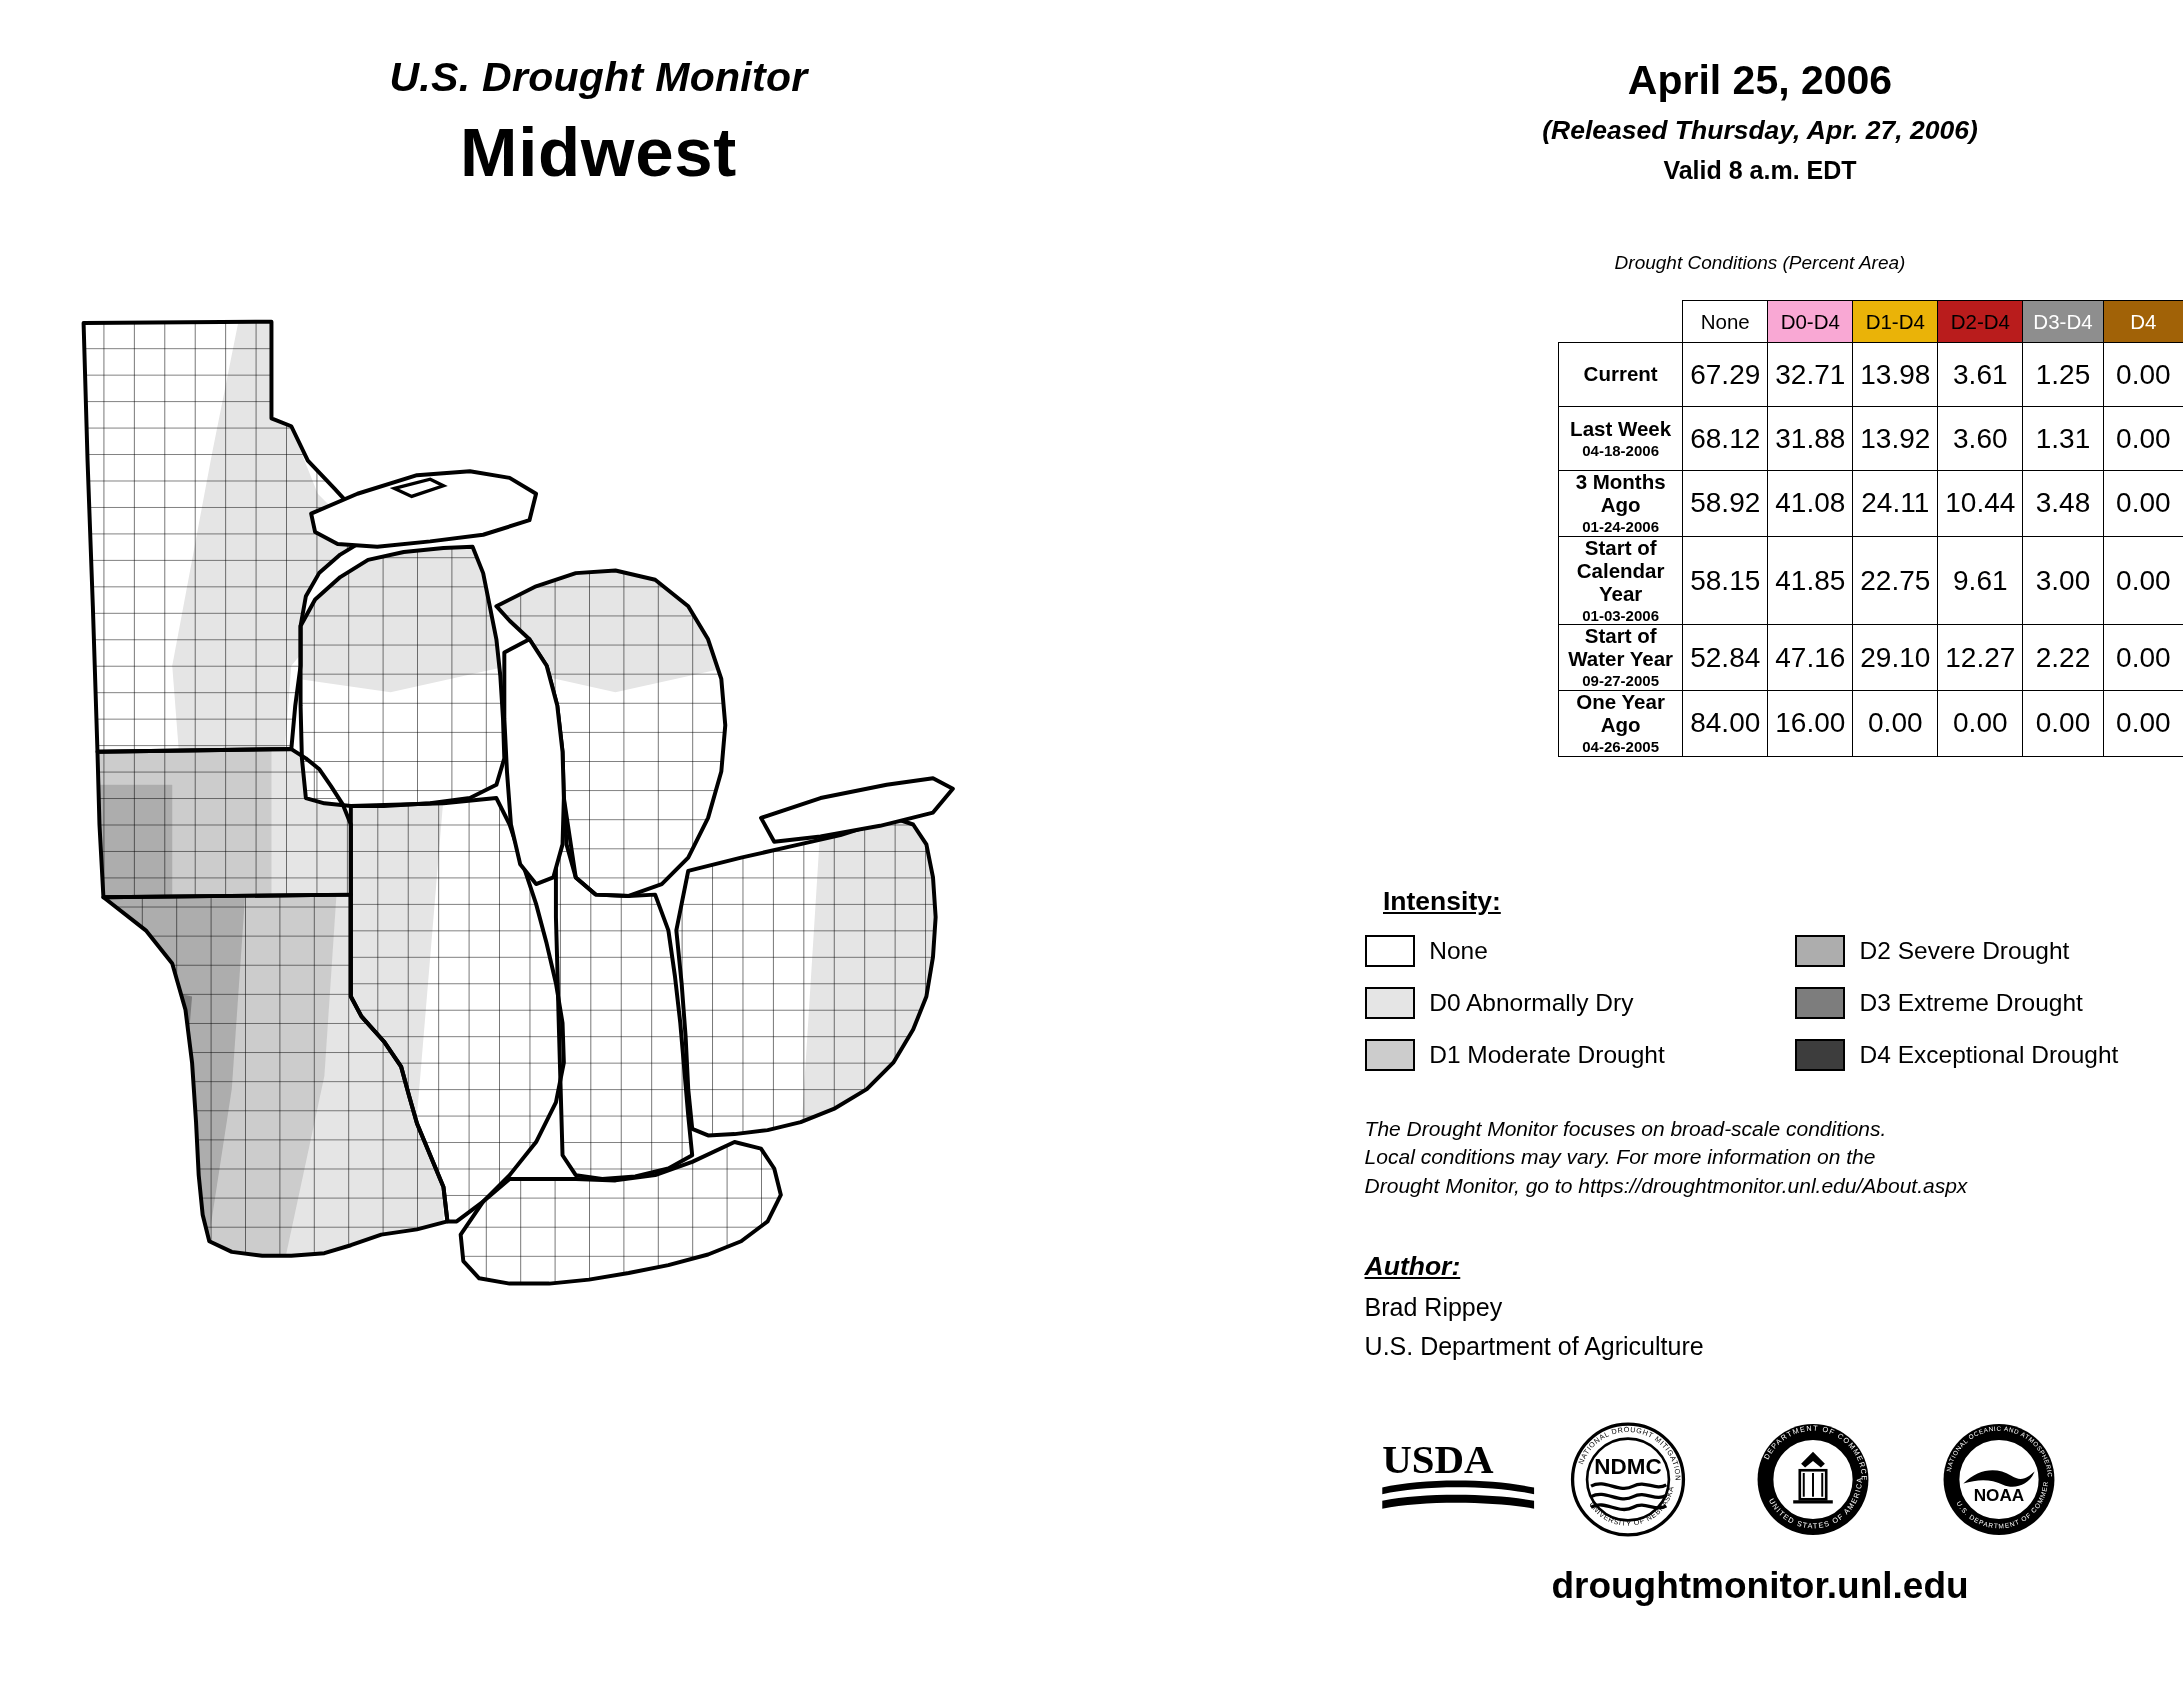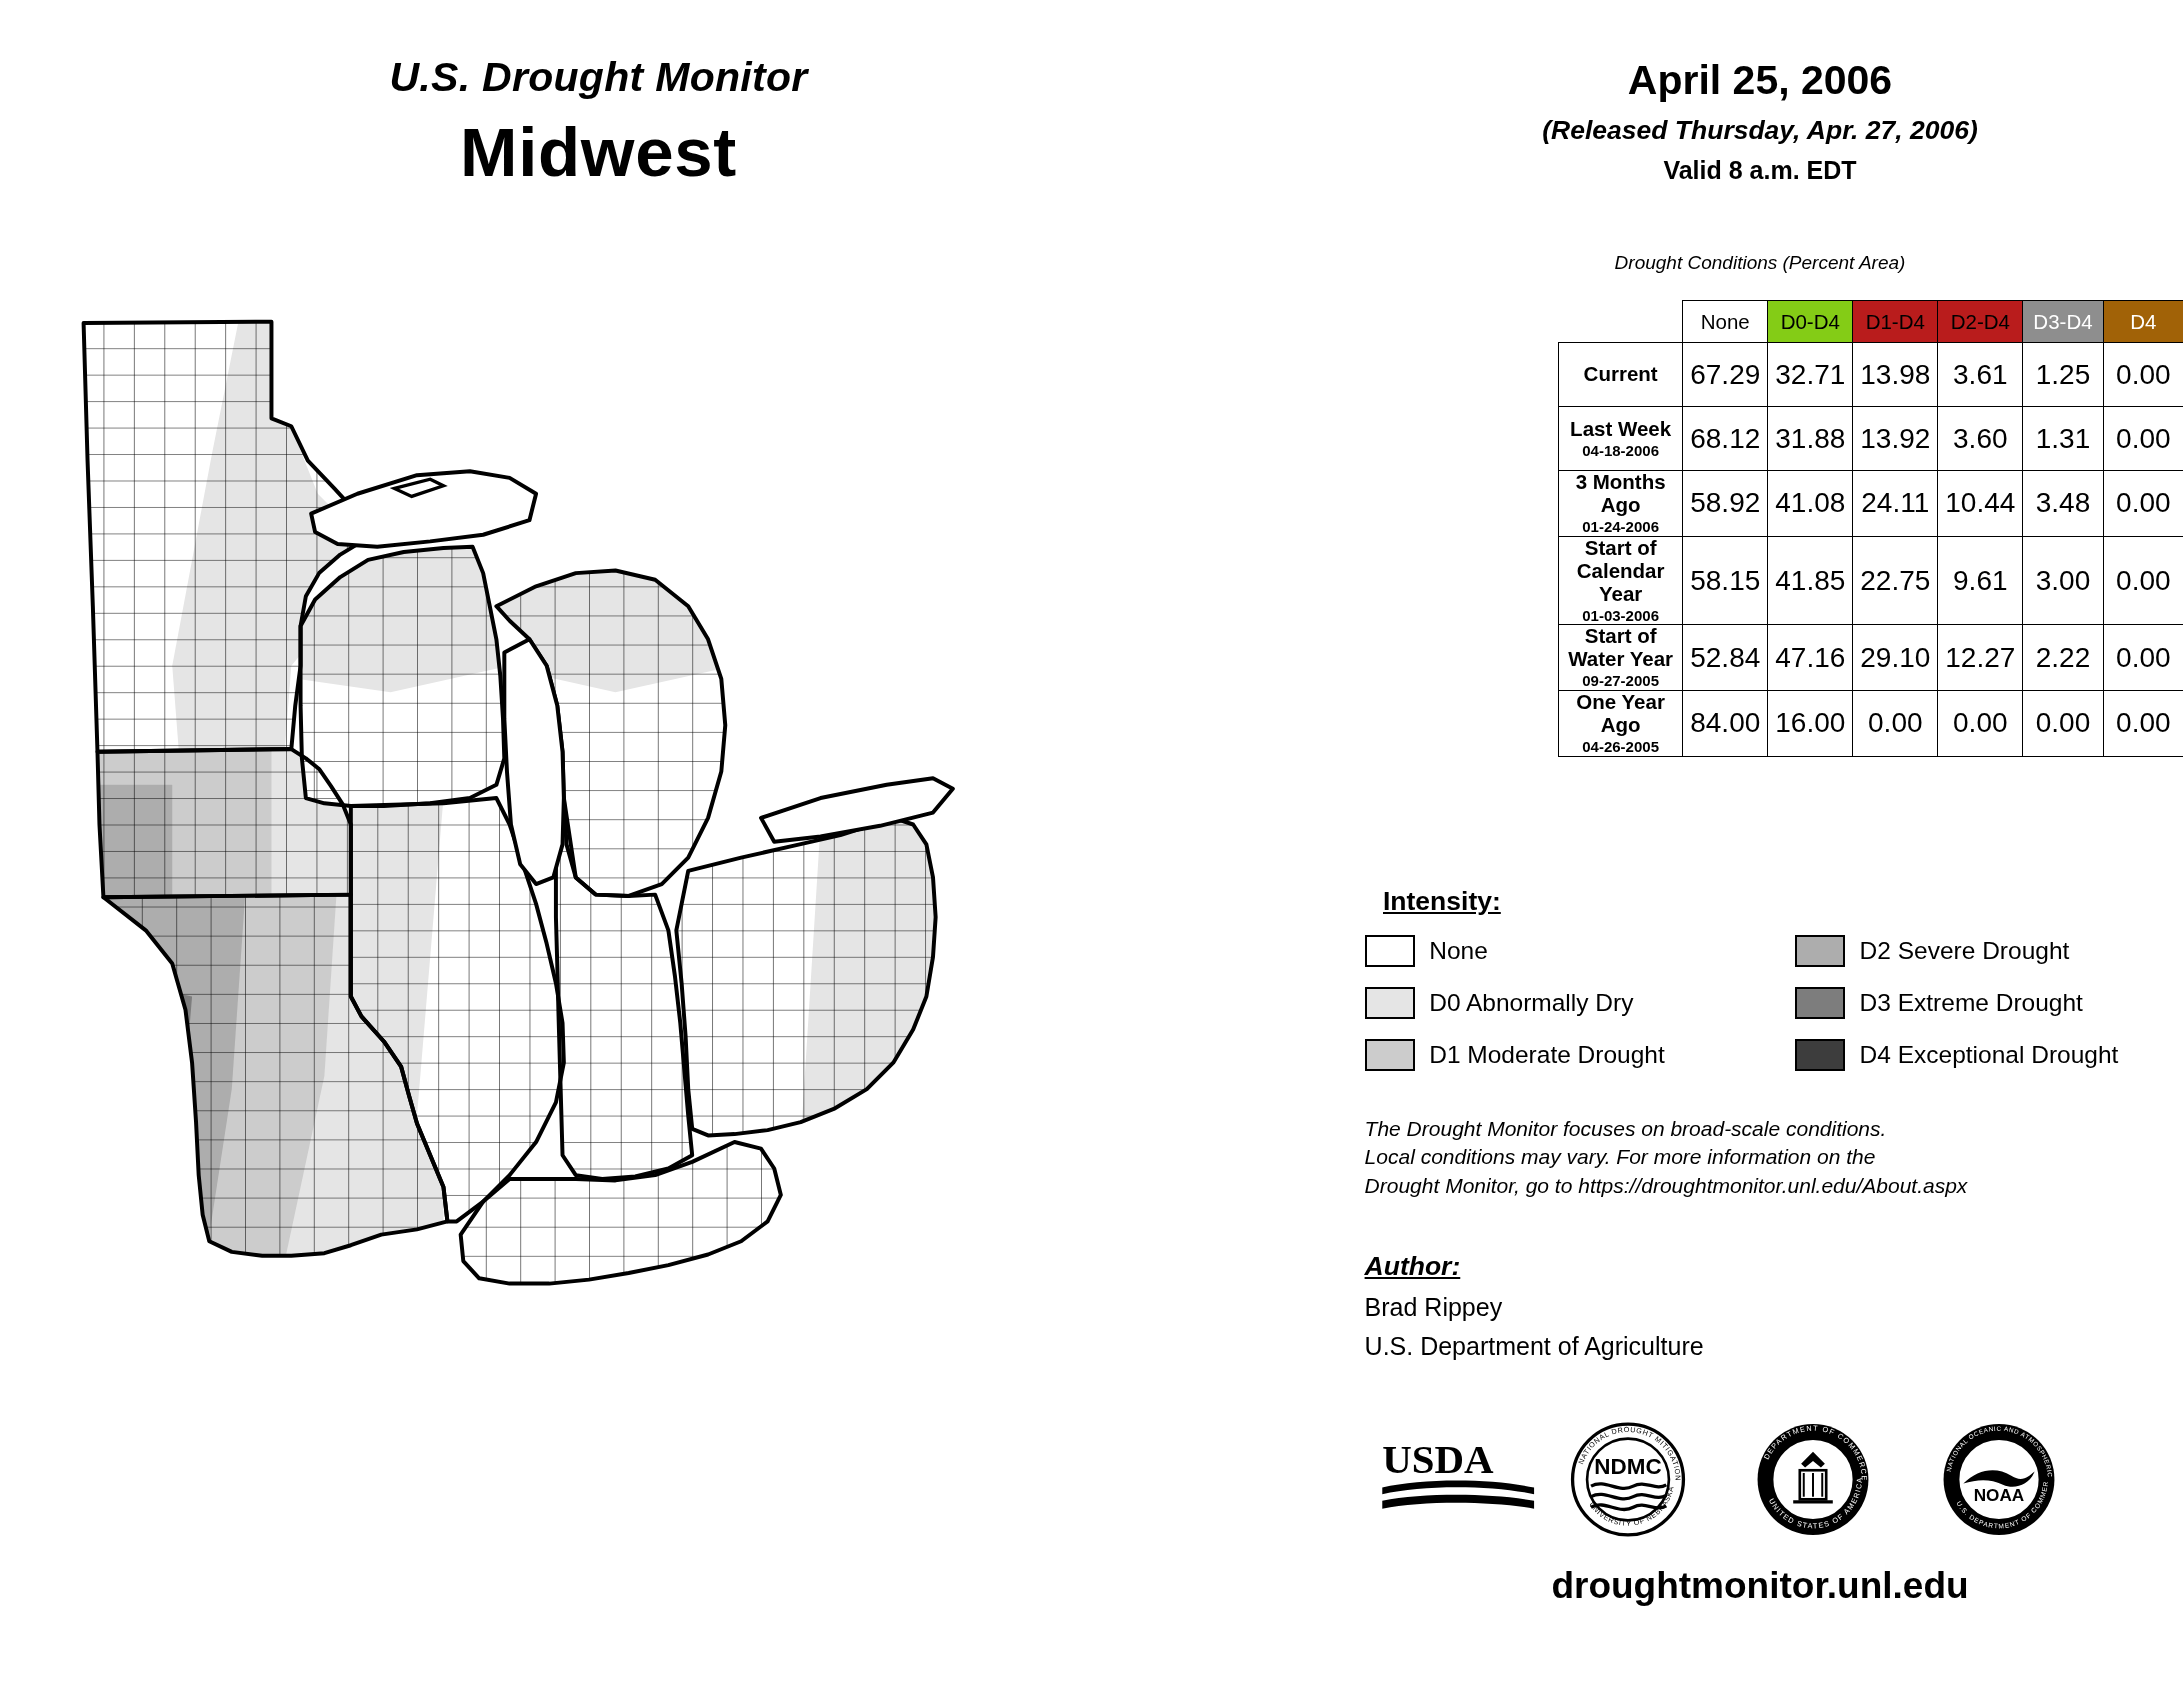--- a/index.html
+++ b/index.html
@@ -111,22 +111,22 @@
     padding: 0;
   }
   #drought-table thead th {
     height: 41px;
     font-weight: normal;
     font-size: 20.5px;
   }
   .col-label { width: 139px; }
   .col-val { width: 90px; }
   .hdr-none { background: #ffffff; }
-  .hdr-d0   { background: #84cc16; }
-  .hdr-d1   { background: #b91c1c; }
+  .hdr-d0   { background: #f9a8d4; }
+  .hdr-d1   { background: #eab308; }
   .hdr-d2   { background: #b91c1c; }
   .hdr-d3   { background: #8e8e8e; color: #ffffff; }
   .hdr-d4   { background: #a16207; color: #ffffff; }
 
   .corner-cell { border: none !important; background: #ffffff; }
 
   #drought-table tbody tr { height: 64px; }
   .row-label {
     font-weight: bold;
     font-size: 20.5px;

